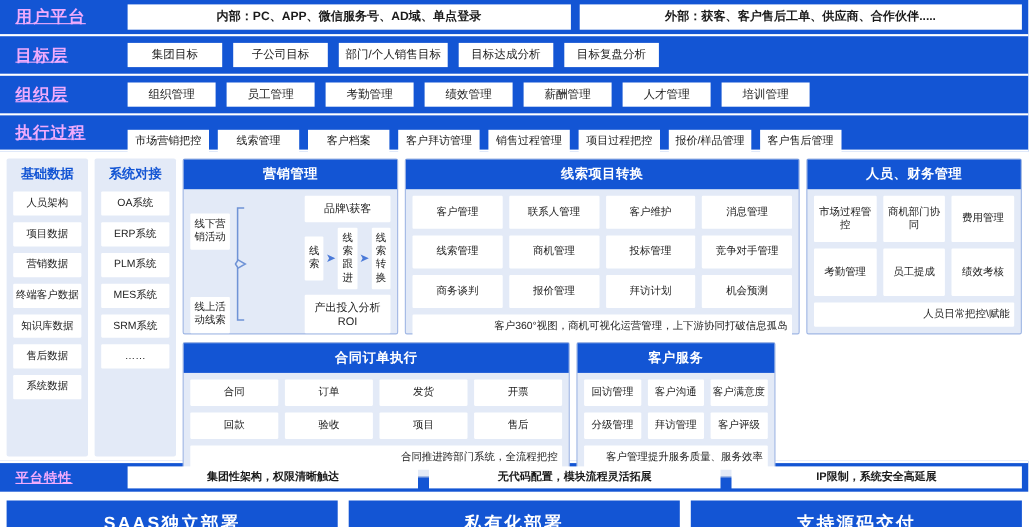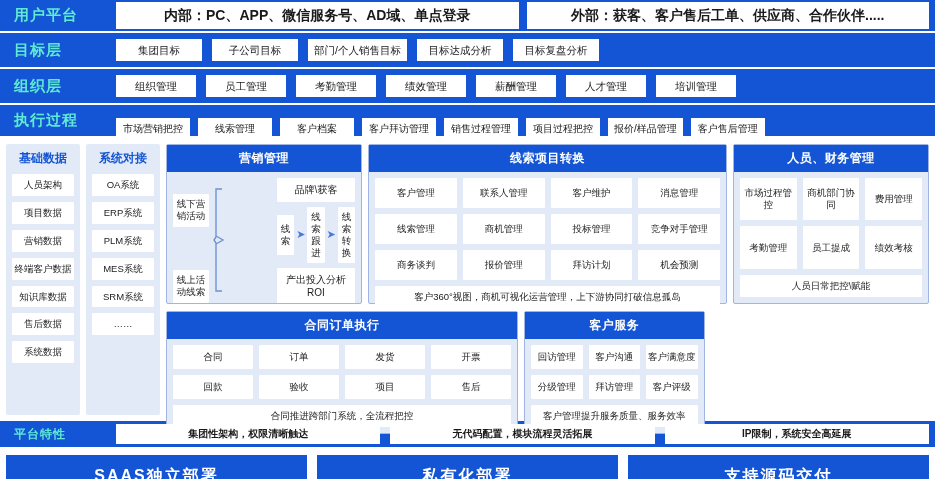--- a/index.html
+++ b/index.html
@@ -13,43 +13,44 @@
 
   
   .band {
     background: #1355D4;
     display: flex;
     align-items: center;
     border-bottom: 2px solid #ffffff;
     padding: 0 6px;
   }
   .band-label {
-    color: #5eead4;
+    color: #f0abfc;
     font-weight: bold;
     font-size: 15px;
     width: 110px;
     flex: 0 0 110px;
     text-align: left;
     padding-left: 8px;
     letter-spacing: 1px;
+    text-decoration: underline;
   }
   .band-items { display: flex; align-items: center; gap: 8px; flex: 1; }
   .pill {
     background: #ffffff;
     color: #1a1a1a;
     font-size: 10.5px;
     text-align: center;
     padding: 5px 6px;
     white-space: nowrap;
     line-height: 1.2;
   }
   .pill.bold { font-weight: bold; }
 
   #band-user { height: 33px; }
-  #band-user .pill { flex: 1; font-size: 14px; }
+  #band-user .pill { flex: 1; font-size: 11px; }
   #band-goal { height: 36px; }
   #band-goal .pill { min-width: 86px; }
   #band-org { height: 36px; }
   #band-org .pill { min-width: 80px; }
   #band-exec { height: 33px; }
   #band-exec .pill { min-width: 74px; font-size: 10px; margin-top: 16px; }
   #band-goal .band-items, #band-org .band-items { justify-content: flex-start; gap: 10px; }
   #band-goal .band-items { padding-right: 210px; }
 
   
@@ -120,21 +121,21 @@
     line-height: 1.25;
     display: flex;
     align-items: center;
     justify-content: center;
     border-radius: 1px;
   }
   .footnote {
     background: #ffffff;
     font-size: 9.5px;
     color: #222;
-    text-align: center;
+    text-align: right;
     padding: 5px 4px;
     margin-top: 6px;
     border-radius: 1px;
     line-height: 1.3;
   }
 
   
   #panel-marketing { width: 196px; flex: 0 0 196px; }
   .mk-wrap { display: flex; gap: 4px; flex: 1; }
   .mk-left {

